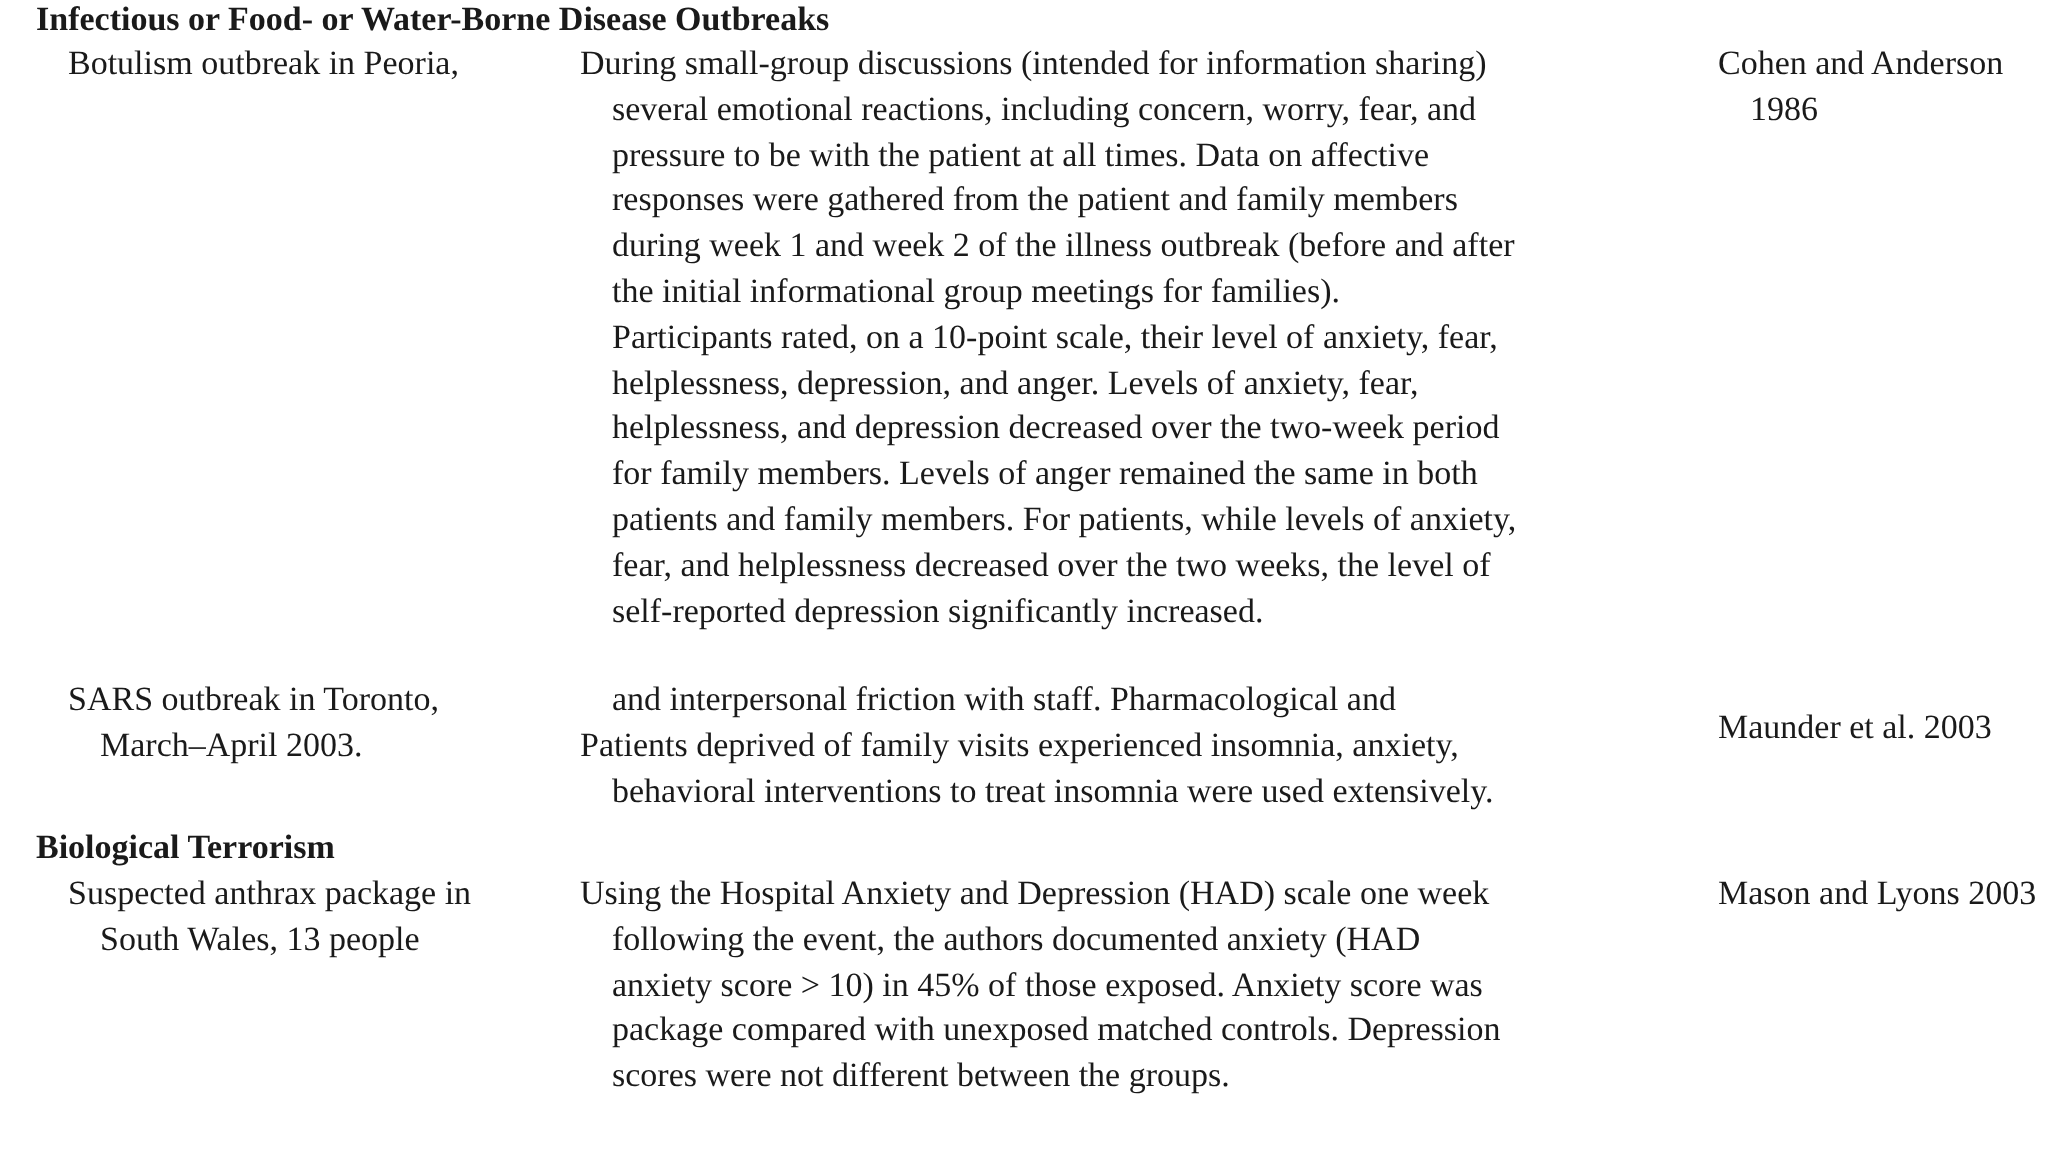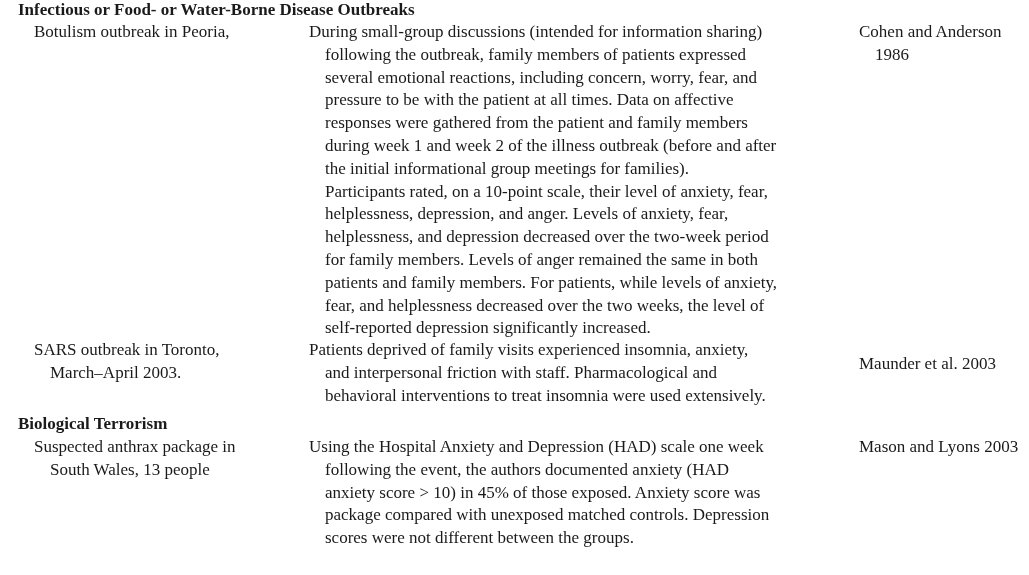--- a/index.html
+++ b/index.html
@@ -7,38 +7,37 @@
     width: 1029px; height: 575px; overflow: hidden;
     font-family: "Liberation Serif", "DejaVu Serif", serif;
     color: #1a1a1a; font-size: 17px; line-height: 22.8px;
   }
   .page { position: relative; width: 1029px; height: 463px; margin-left: 14px; }
   .section-head {
     position: absolute; left: 4px; font-weight: bold; white-space: nowrap;
   }
   .cell { position: absolute; }
   .col1 { left: 20px; width: 250px; }
-  .col2 { left: 295px; width: 545px; }
+  .col2 { left: 276px; width: 545px; }
   .col3 { left: 845px; width: 184px; }
   .line { display: block; white-space: nowrap; }
   .line.indent { padding-left: 16px; }
 </style>
 </head>
 <body>
 
 <div class="page">
 
   <div class="section-head" style="top:-1px;">Infectious or Food- or Water-Borne Disease Outbreaks</div>
 
   <div class="cell col1" style="top:21px;">
     <span class="line">Botulism outbreak in Peoria,</span>
   </div>
   <div class="cell col2" style="top:21px;">
     <span class="line">During small-group discussions (intended for information sharing)</span>
-    <span class="line indent">following the outbreak, family members of patients expressed</span>
     <span class="line indent">several emotional reactions, including concern, worry, fear, and</span>
     <span class="line indent">pressure to be with the patient at all times. Data on affective</span>
     <span class="line indent">responses were gathered from the patient and family members</span>
     <span class="line indent">during week 1 and week 2 of the illness outbreak (before and after</span>
     <span class="line indent">the initial informational group meetings for families).</span>
     <span class="line indent">Participants rated, on a 10-point scale, their level of anxiety, fear,</span>
     <span class="line indent">helplessness, depression, and anger. Levels of anxiety, fear,</span>
     <span class="line indent">helplessness, and depression decreased over the two-week period</span>
     <span class="line indent">for family members. Levels of anger remained the same in both</span>
     <span class="line indent">patients and family members. For patients, while levels of anxiety,</span>
@@ -48,22 +47,22 @@
   <div class="cell col3" style="top:21px;">
     <span class="line">Cohen and Anderson</span>
     <span class="line indent">1986</span>
   </div>
 
   <div class="cell col1" style="top:339px;">
     <span class="line">SARS outbreak in Toronto,</span>
     <span class="line indent">March–April 2003.</span>
   </div>
   <div class="cell col2" style="top:339px;">
+    <span class="line indent">and interpersonal friction with staff. Pharmacological and</span>
     <span class="line">Patients deprived of family visits experienced insomnia, anxiety,</span>
-    <span class="line indent">and interpersonal friction with staff. Pharmacological and</span>
     <span class="line indent">behavioral interventions to treat insomnia were used extensively.</span>
   </div>
   <div class="cell col3" style="top:353px;">
     <span class="line">Maunder et al. 2003</span>
   </div>
 
   <div class="section-head" style="top:413px;">Biological Terrorism</div>
 
   <div class="cell col1" style="top:436px;">
     <span class="line">Suspected anthrax package in</span>

